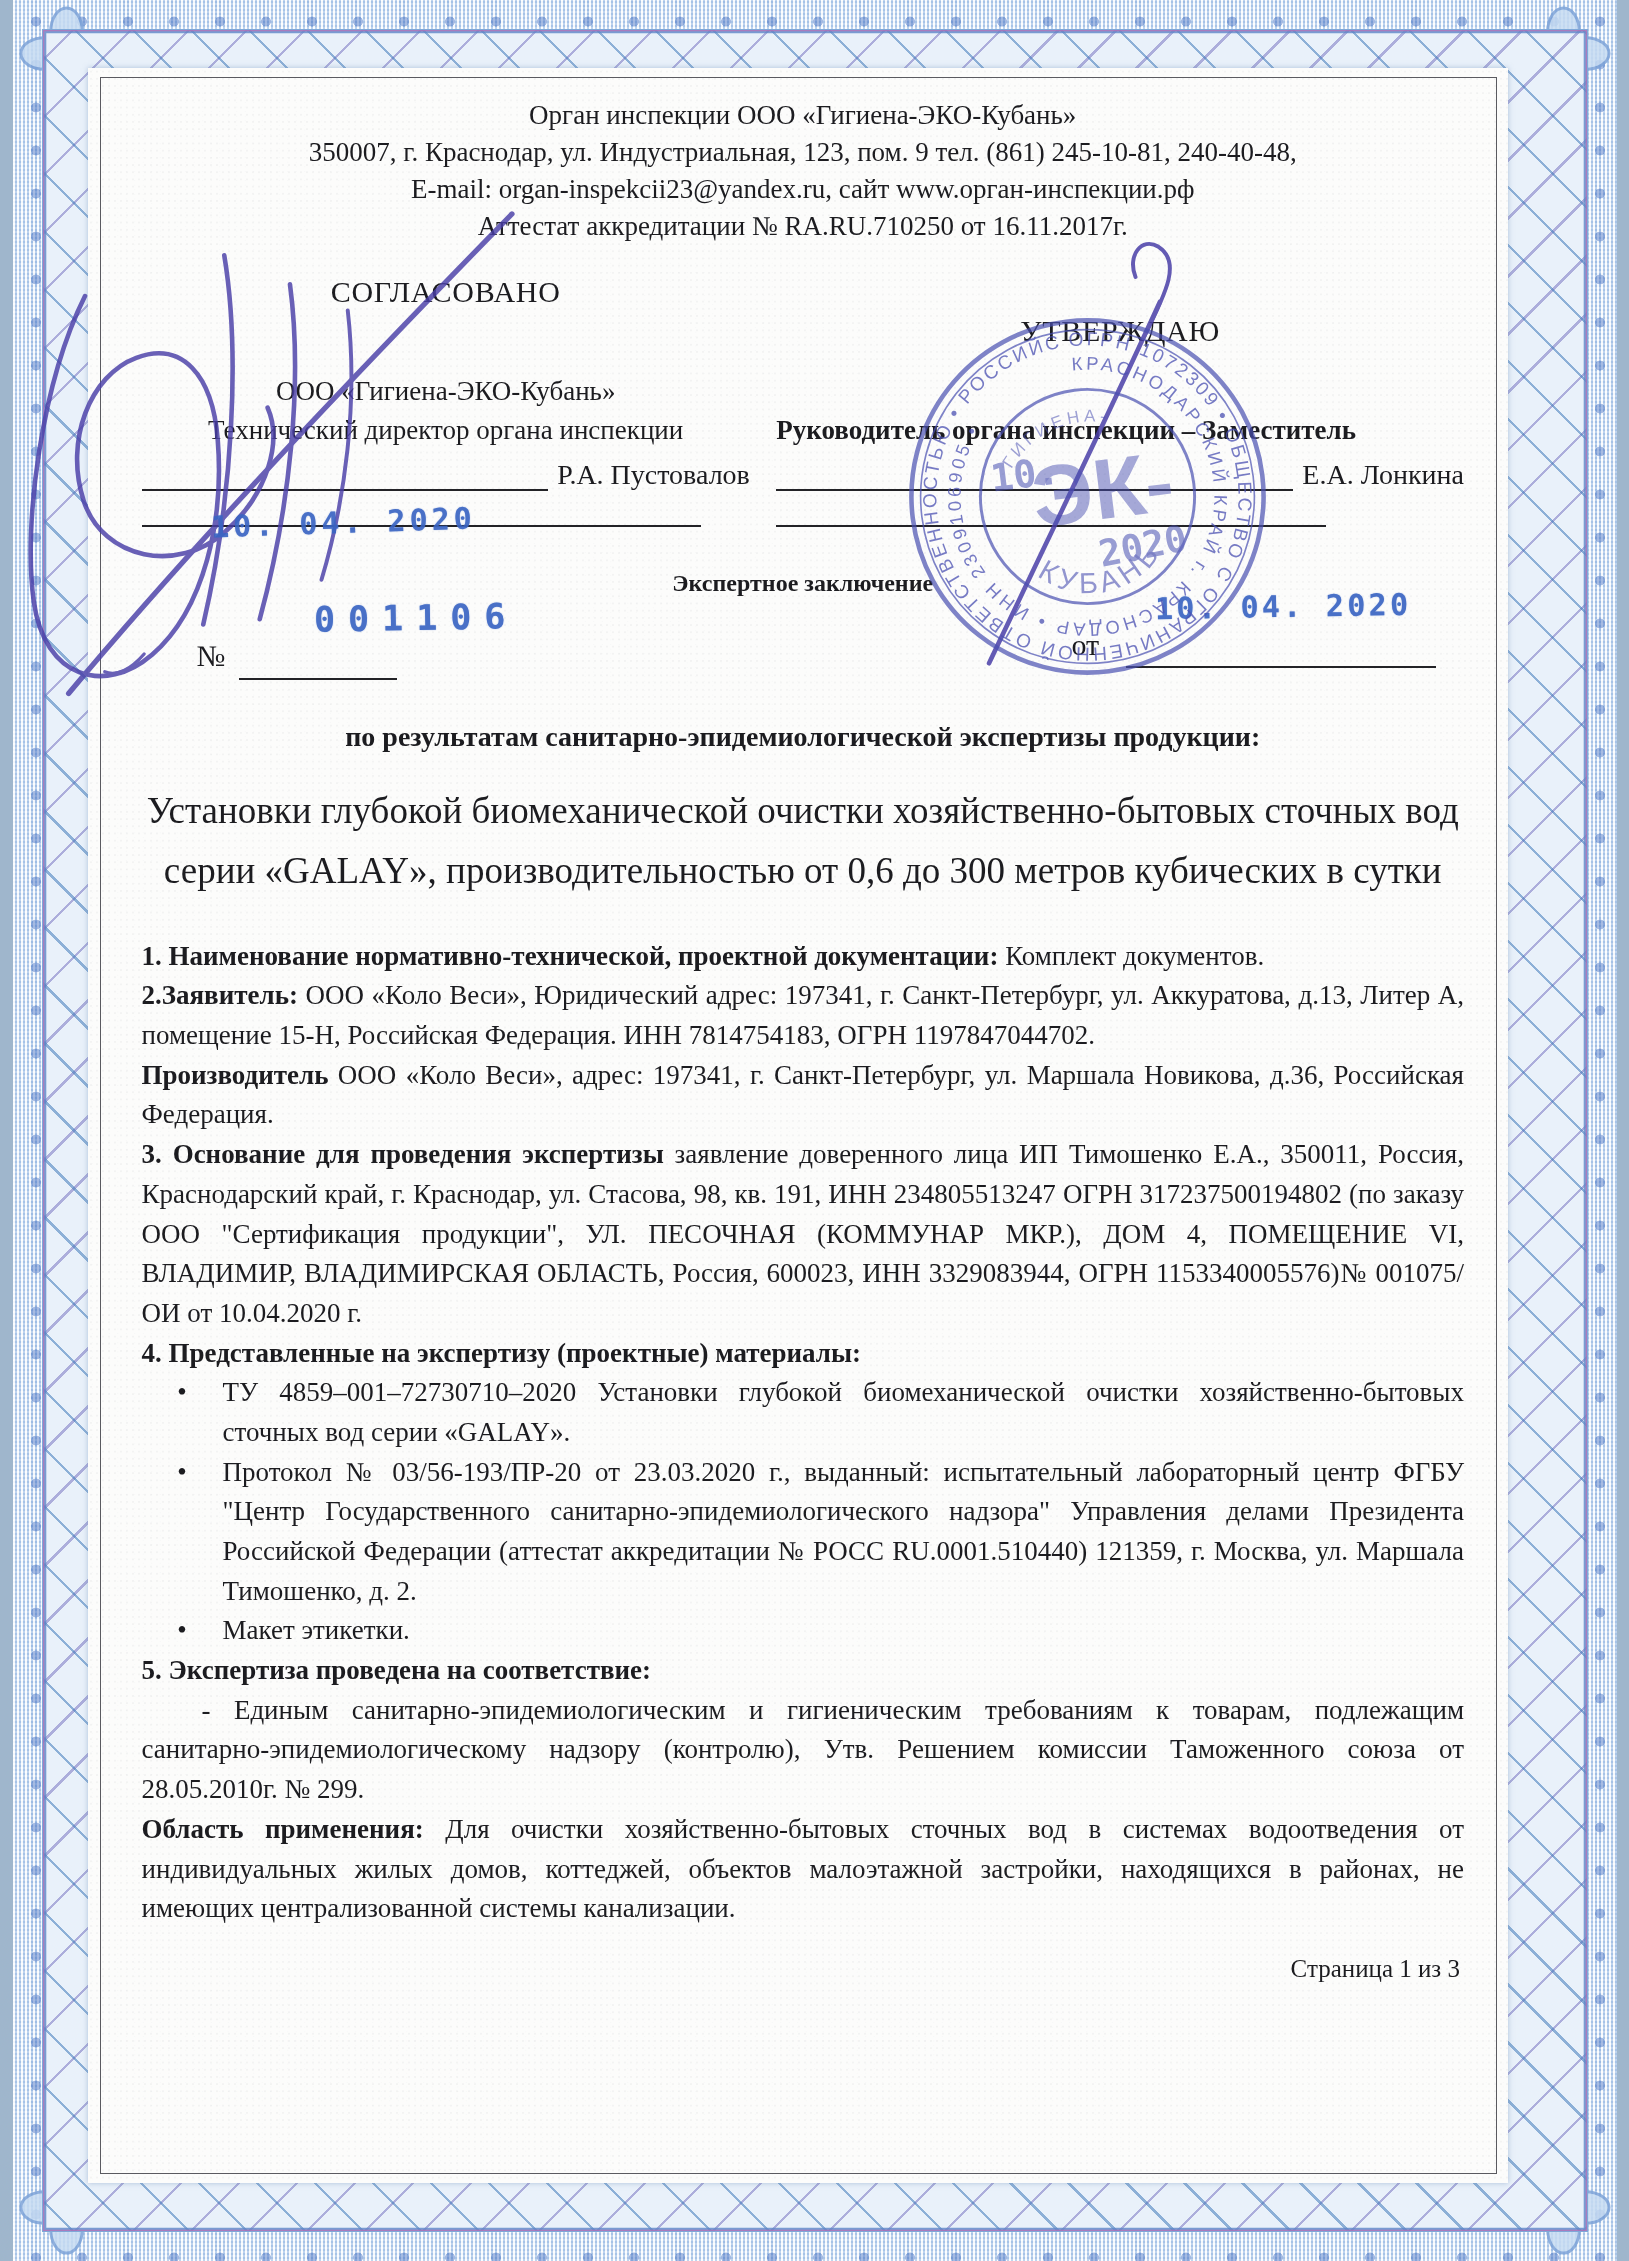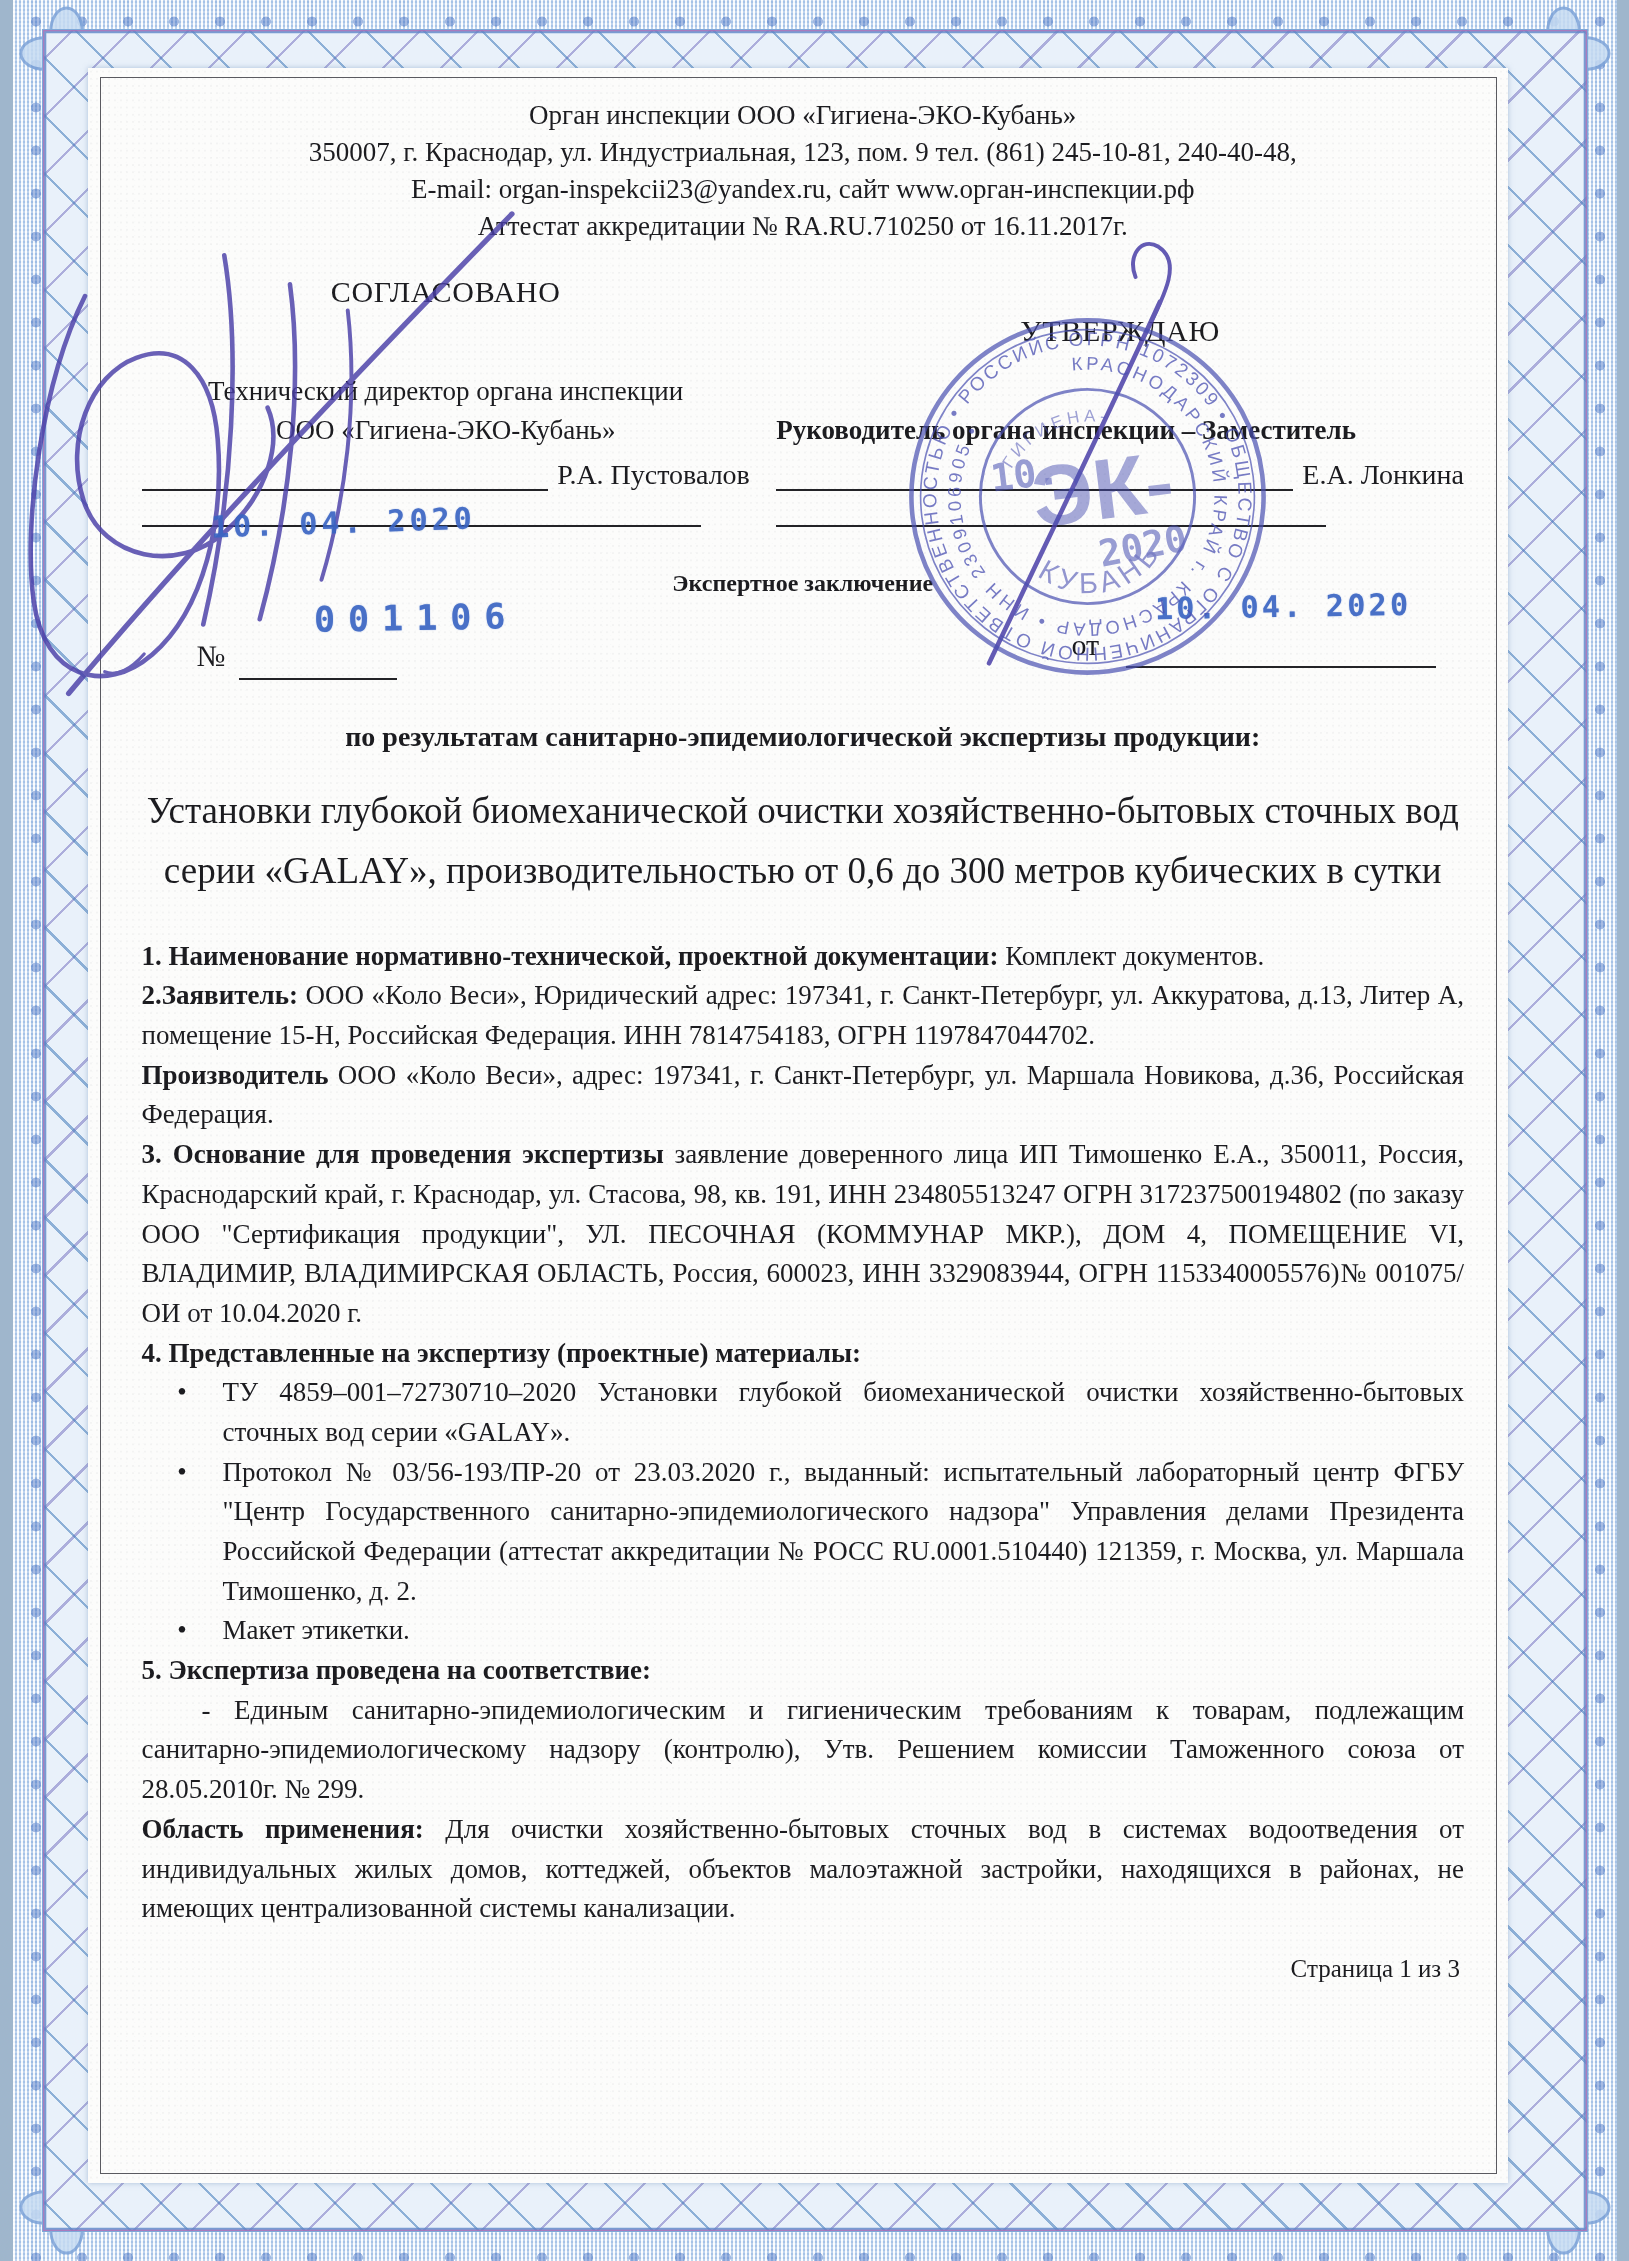--- a/index.html
+++ b/index.html
@@ -137,22 +137,22 @@
           <div>Орган инспекции ООО «Гигиена-ЭКО-Кубань»</div>
           <div>350007, г. Краснодар, ул. Индустриальная, 123, пом. 9 тел. (861) 245-10-81, 240-40-48,</div>
           <div>E-mail: organ-inspekcii23@yandex.ru, сайт www.орган-инспекции.рф</div>
           <div>Аттестат аккредитации № RA.RU.710250 от 16.11.2017г.</div>
         </div>
 
         <div class="approval">
           <div class="col left">
             <div class="appr-title">СОГЛАСОВАНО</div>
             <div class="roles">
+              <div>ООО «Гигиена-ЭКО-Кубань»</div>
               <div>Технический директор органа инспекции</div>
-              <div>ООО «Гигиена-ЭКО-Кубань»</div>
             </div>
             <div class="sig-row">
               <span class="sig-spacer"></span>
               <span class="name">Р.А. Пустовалов</span>
             </div>
             <div class="rule r2"></div>
             <div class="left-date blue-stamp">10. 04. 2020</div>
           </div>
           <div class="col right">
             <div class="appr-title">УТВЕРЖДАЮ</div>

